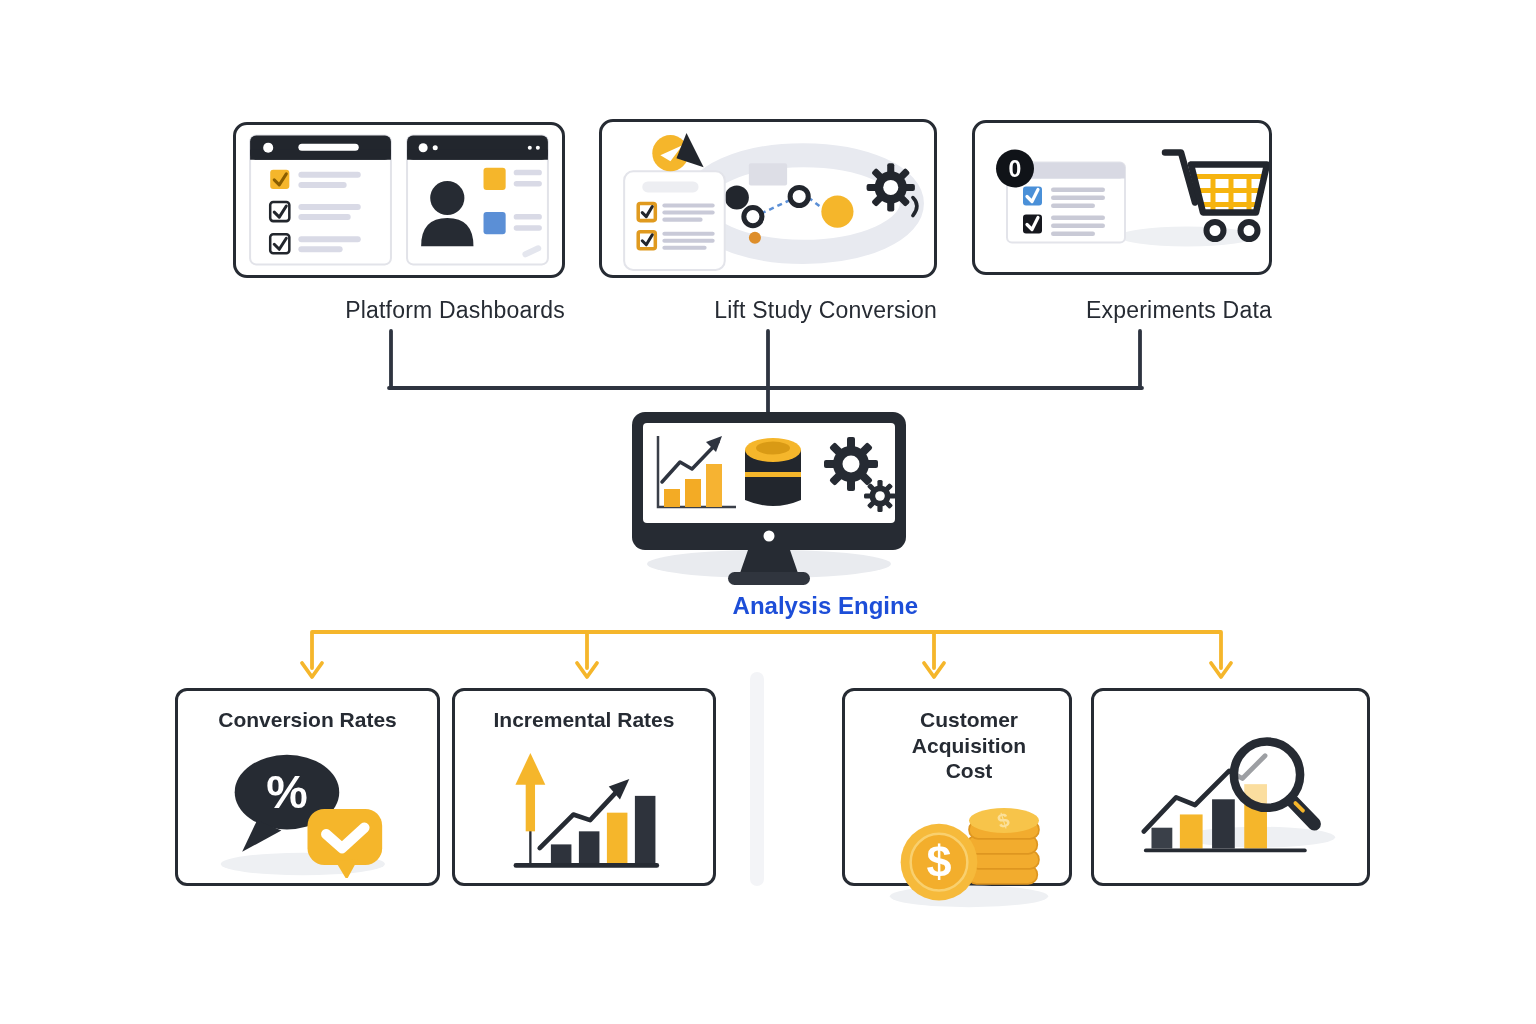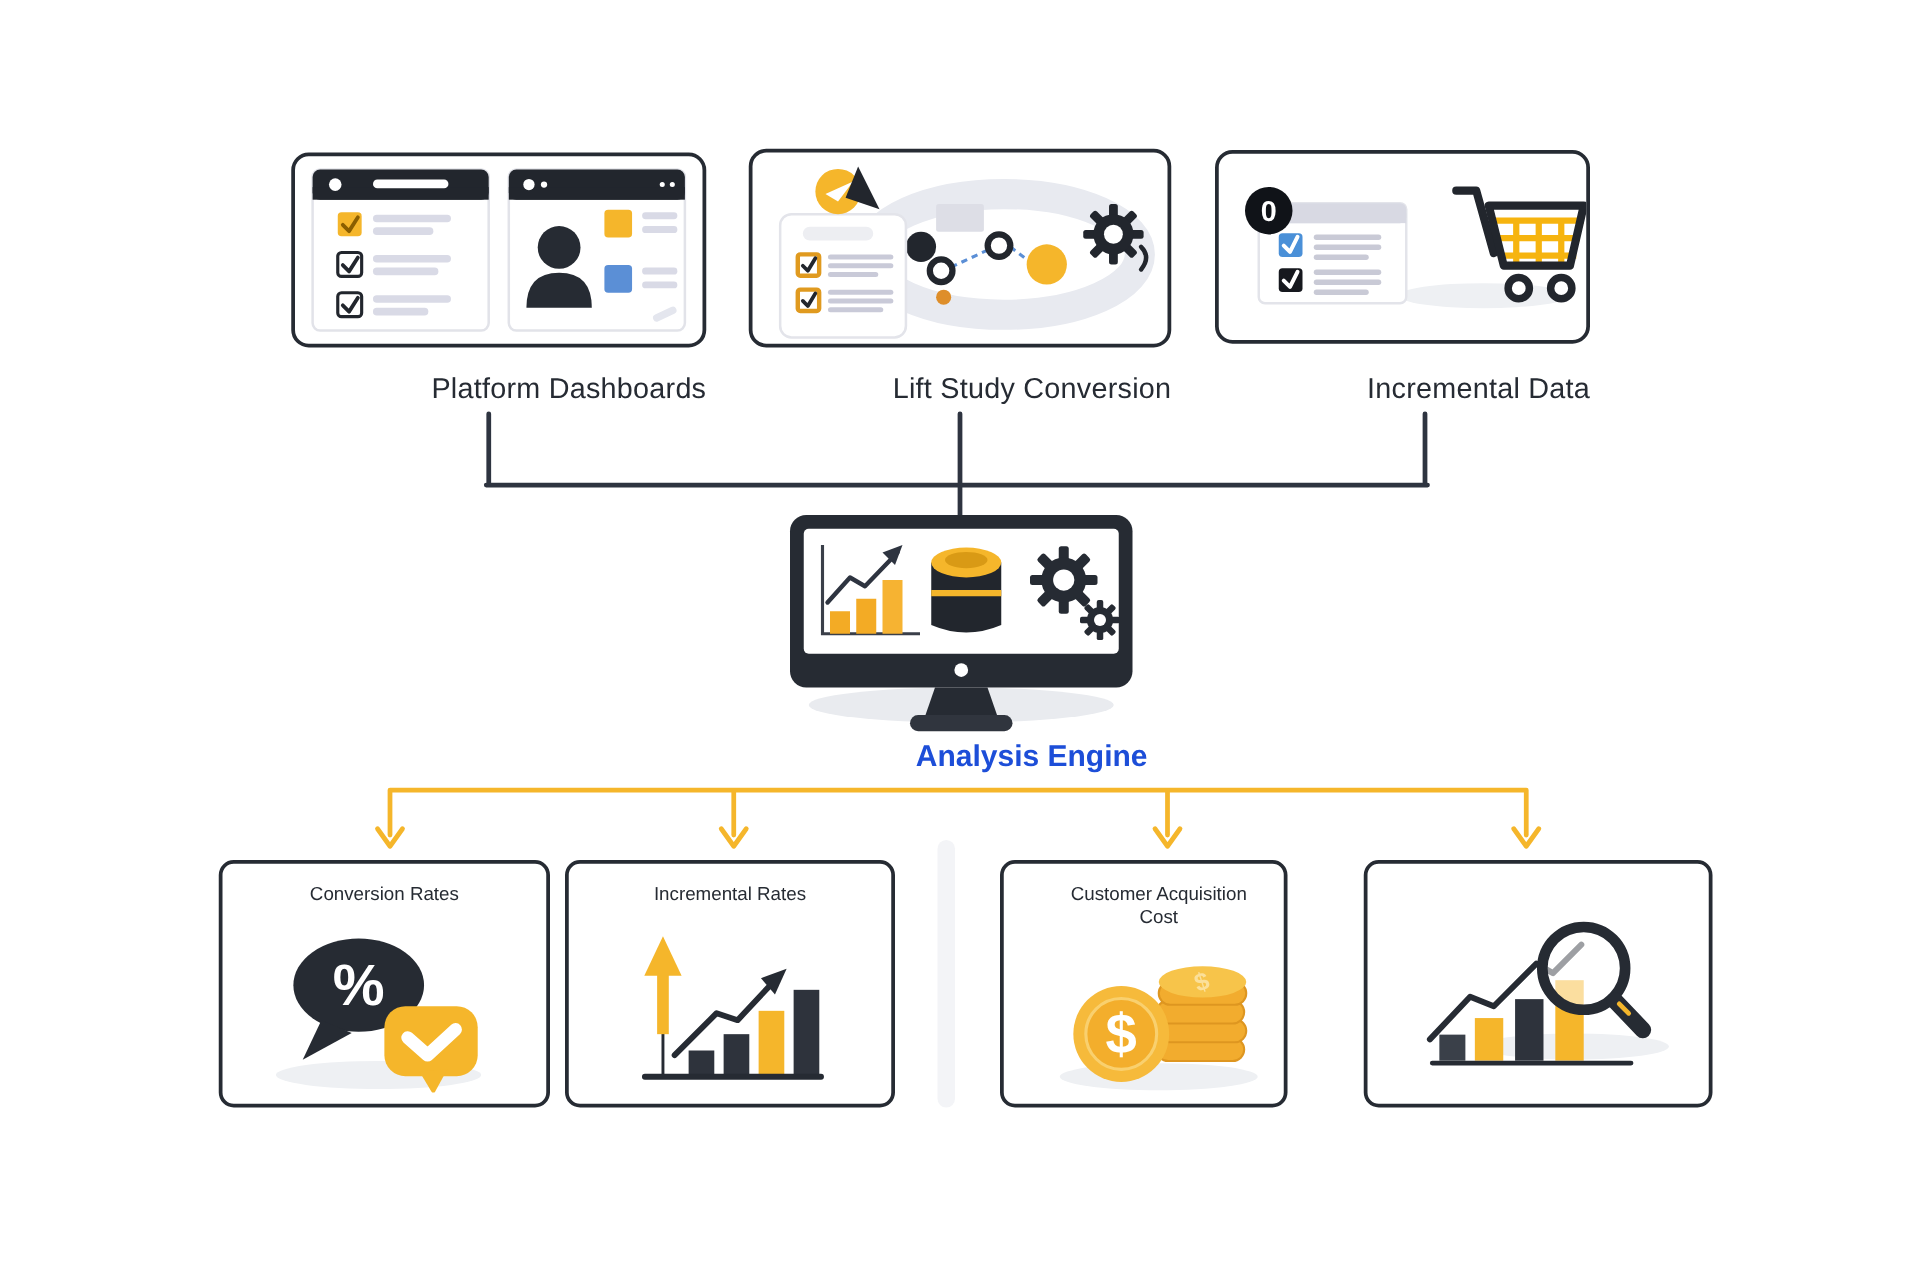--- a/index.html
+++ b/index.html
@@ -4,21 +4,21 @@
 <style>
   html,body{margin:0;padding:0;background:#fff;}
   .canvas{position:relative;width:1536px;height:1024px;background:#ffffff;overflow:hidden;
           font-family:"Liberation Sans",sans-serif;color:#262b33;}
   .card{position:absolute;background:#fff;border:3.5px solid #262b33;border-radius:14px;box-sizing:border-box;}
   .card svg{display:block;width:100%;height:100%;}
   .src-label{position:absolute;font-weight:400;font-size:23px;text-align:right;color:#262b33;letter-spacing:.2px;}
   .engine-label{position:absolute;font-weight:700;font-size:24px;text-align:right;color:#1d4ed8;}
   .out-card{position:absolute;background:#fff;border:3px solid #262b33;border-radius:12px;box-sizing:border-box;
             display:flex;flex-direction:column;align-items:center;}
-  .out-title{font-weight:400;font-size:15px;line-height:1.22;text-align:center;color:#262b33;
+  .out-title{font-weight:700;font-size:21px;line-height:1.22;text-align:center;color:#262b33;
              padding:16px 22px 0 22px;}
   .out-icon{flex:1;width:100%;display:flex;align-items:center;justify-content:center;}
   .overlay{position:absolute;left:0;top:0;width:1536px;height:1024px;pointer-events:none;}
   .divider{position:absolute;left:750px;top:672px;width:14px;height:214px;background:#f3f4f7;border-radius:7px;}
   .monitor-wrap{position:absolute;left:608px;top:404px;width:320px;height:188px;}
 </style>
 </head>
 <body>
 
 <div class="canvas">
@@ -158,21 +158,21 @@
         <line x1="220" y1="52" x2="292" y2="52" stroke="#f6b40f" stroke-width="5"></line>
         <line x1="222" y1="66" x2="289" y2="66" stroke="#f6b40f" stroke-width="5"></line>
         <line x1="225" y1="80" x2="286" y2="80" stroke="#f6b40f" stroke-width="5"></line>
         <path d="M190 28 h16 l14 50" fill="none" stroke="#22262d" stroke-width="6.5" stroke-linecap="round" stroke-linejoin="round"></path>
         <path d="M216 40 H292 L281 88 H228 Z" fill="none" stroke="#22262d" stroke-width="6.5" stroke-linejoin="round"></path>
         <circle cx="240" cy="106" r="8.5" fill="#ffffff" stroke="#22262d" stroke-width="6"></circle>
         <circle cx="274" cy="106" r="8.5" fill="#ffffff" stroke="#22262d" stroke-width="6"></circle>
       </g>
     </svg>
   </div>
-  <div class="src-label" style="left:972px;top:297px;width:300px;">Incremental Data</div>
+  <div class="src-label" style="left:972px;top:297px;width:300px;">Experiments Data</div>
 
   <svg class="overlay">
 
     <path d="M391 331 V387 M768 331 V387 M1140 331 V387 M389 388 H1142 M768 388 V414" fill="none" stroke="#2e3440" stroke-width="3.8" stroke-linecap="round"></path>
 
     <g stroke="#f5b62b" stroke-width="3.8" fill="none" stroke-linecap="round" stroke-linejoin="round">
       <path d="M312 668 V632 H1221 V668 M587 632 V668 M934 632 V668"></path>
       <path d="M302 663 L312 677 L322 663"></path>
       <path d="M577 663 L587 677 L597 663"></path>
       <path d="M924 663 L934 677 L944 663"></path>
@@ -261,21 +261,21 @@
           <rect x="144" y="80" width="22" height="56" fill="#f5b62b"></rect>
           <rect x="174" y="62" width="22" height="74" fill="#2e333c"></rect>
         </g>
         <polyline points="72,118 108,82 126,88 154,58" fill="none" stroke="#262b33" stroke-width="5" stroke-linecap="round" stroke-linejoin="round"></polyline>
         <polygon points="168,44 146,52 158,66" fill="#262b33"></polygon>
         <rect x="44" y="134" width="156" height="5" rx="2.5" fill="#262b33"></rect>
       </svg>
     </div>
   </div>
 
-  <div class="out-card" style="left:800px;top:688px;width:230px;height:198px;padding-left:24px;">
+  <div class="out-card" style="left:842px;top:688px;width:230px;height:198px;padding-left:24px;">
     <div class="out-title">Customer Acquisition Cost</div>
     <div class="out-icon">
       <svg viewBox="0 0 240 150" width="215" height="128">
         <ellipse cx="120" cy="133" rx="95" ry="13" fill="#eef0f3"></ellipse>
         <g>
           <rect x="118" y="96" width="84" height="22" rx="11" fill="#f2ac2e" stroke="#de9620" stroke-width="2"></rect>
           <rect x="120" y="78" width="84" height="22" rx="11" fill="#f2ac2e" stroke="#de9620" stroke-width="2"></rect>
           <rect x="118" y="60" width="84" height="22" rx="11" fill="#f2ac2e" stroke="#de9620" stroke-width="2"></rect>
           <rect x="120" y="42" width="84" height="22" rx="11" fill="#f2ac2e" stroke="#de9620" stroke-width="2"></rect>
           <ellipse cx="162" cy="42" rx="42" ry="15" fill="#f7c44a"></ellipse>

